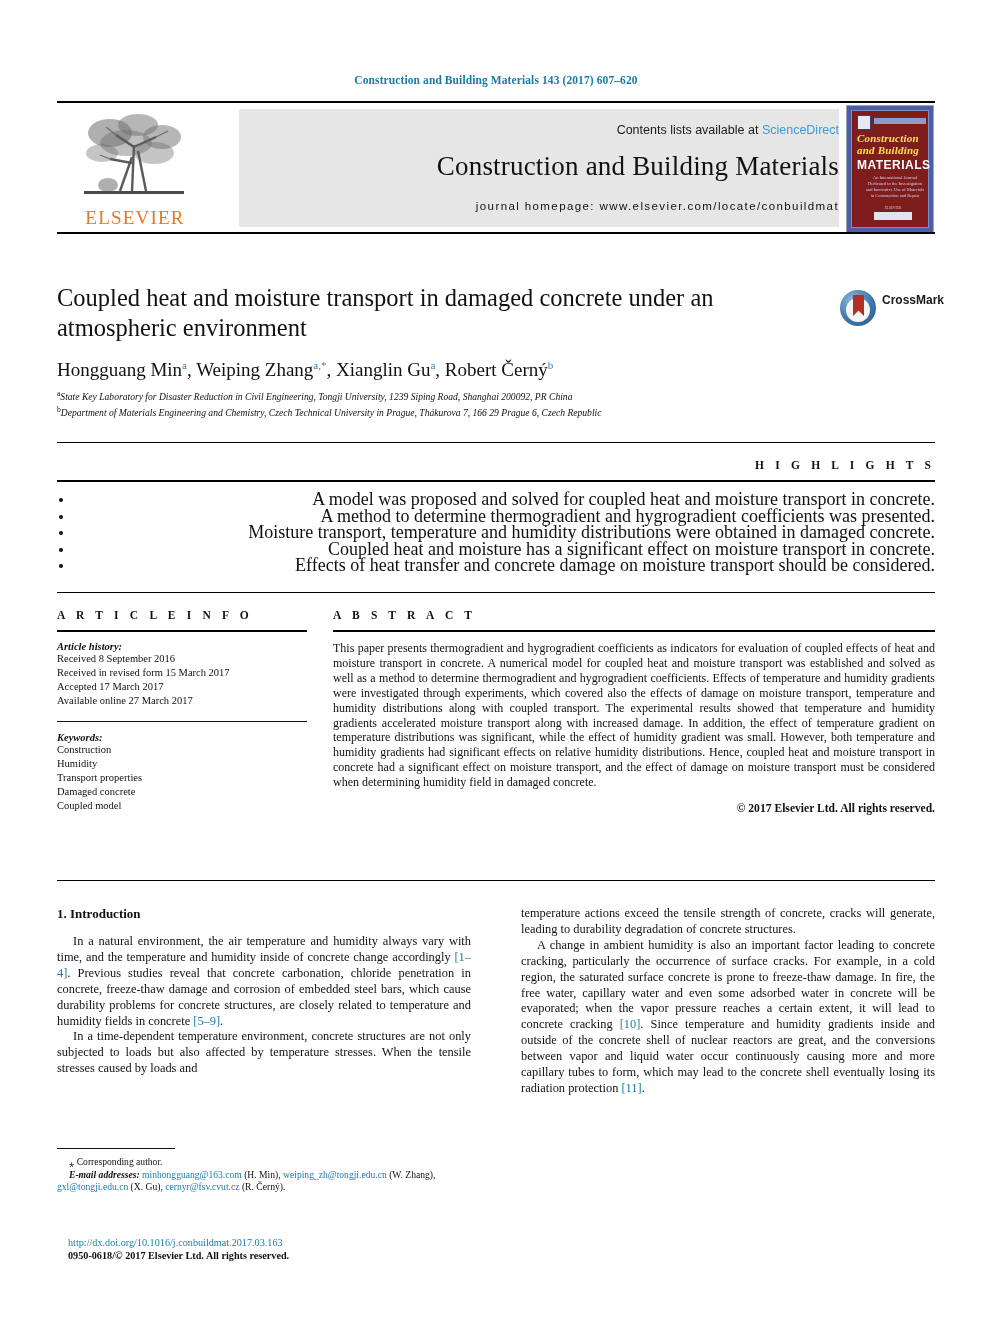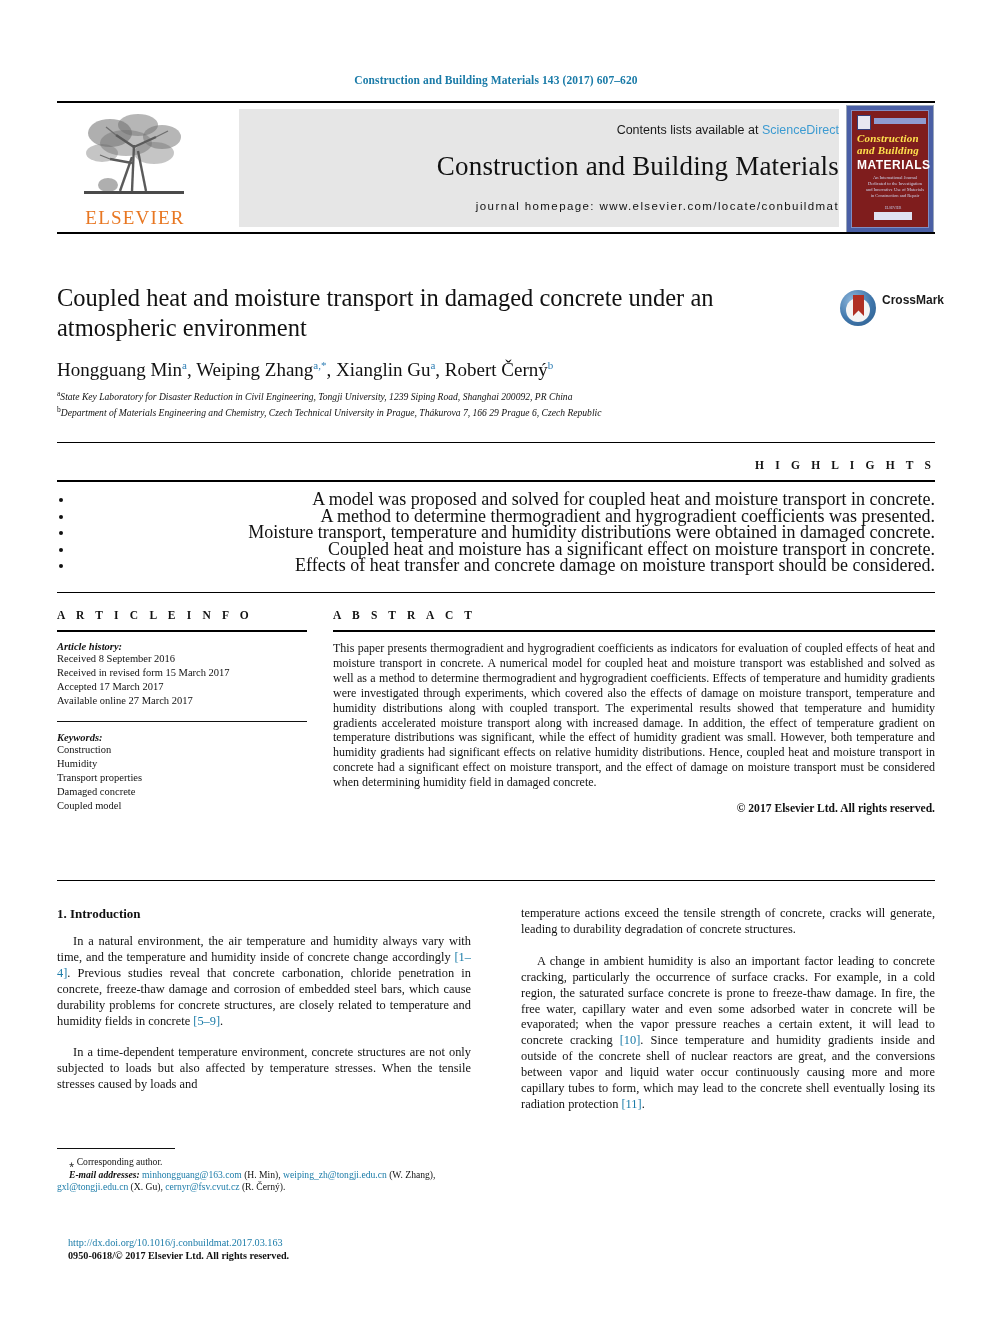--- a/index.html
+++ b/index.html
@@ -415,21 +415,21 @@
   }
   .para {
     font-family: "Liberation Serif", serif;
     font-size: 12.4px;
     line-height: 15.9px;
     text-align: justify;
     color: #111;
     margin: 0;
     text-indent: 16px;
   }
-  .para + .para { margin-top: 16px; }
+  .para + .para { margin-top: 0; }
   .ref { color: #1a7ba8; }
 
   
   .footnote {
     position: absolute;
     left: 57px;
     top: 1148px;
     width: 414px;
   }
   .fn-rule {

